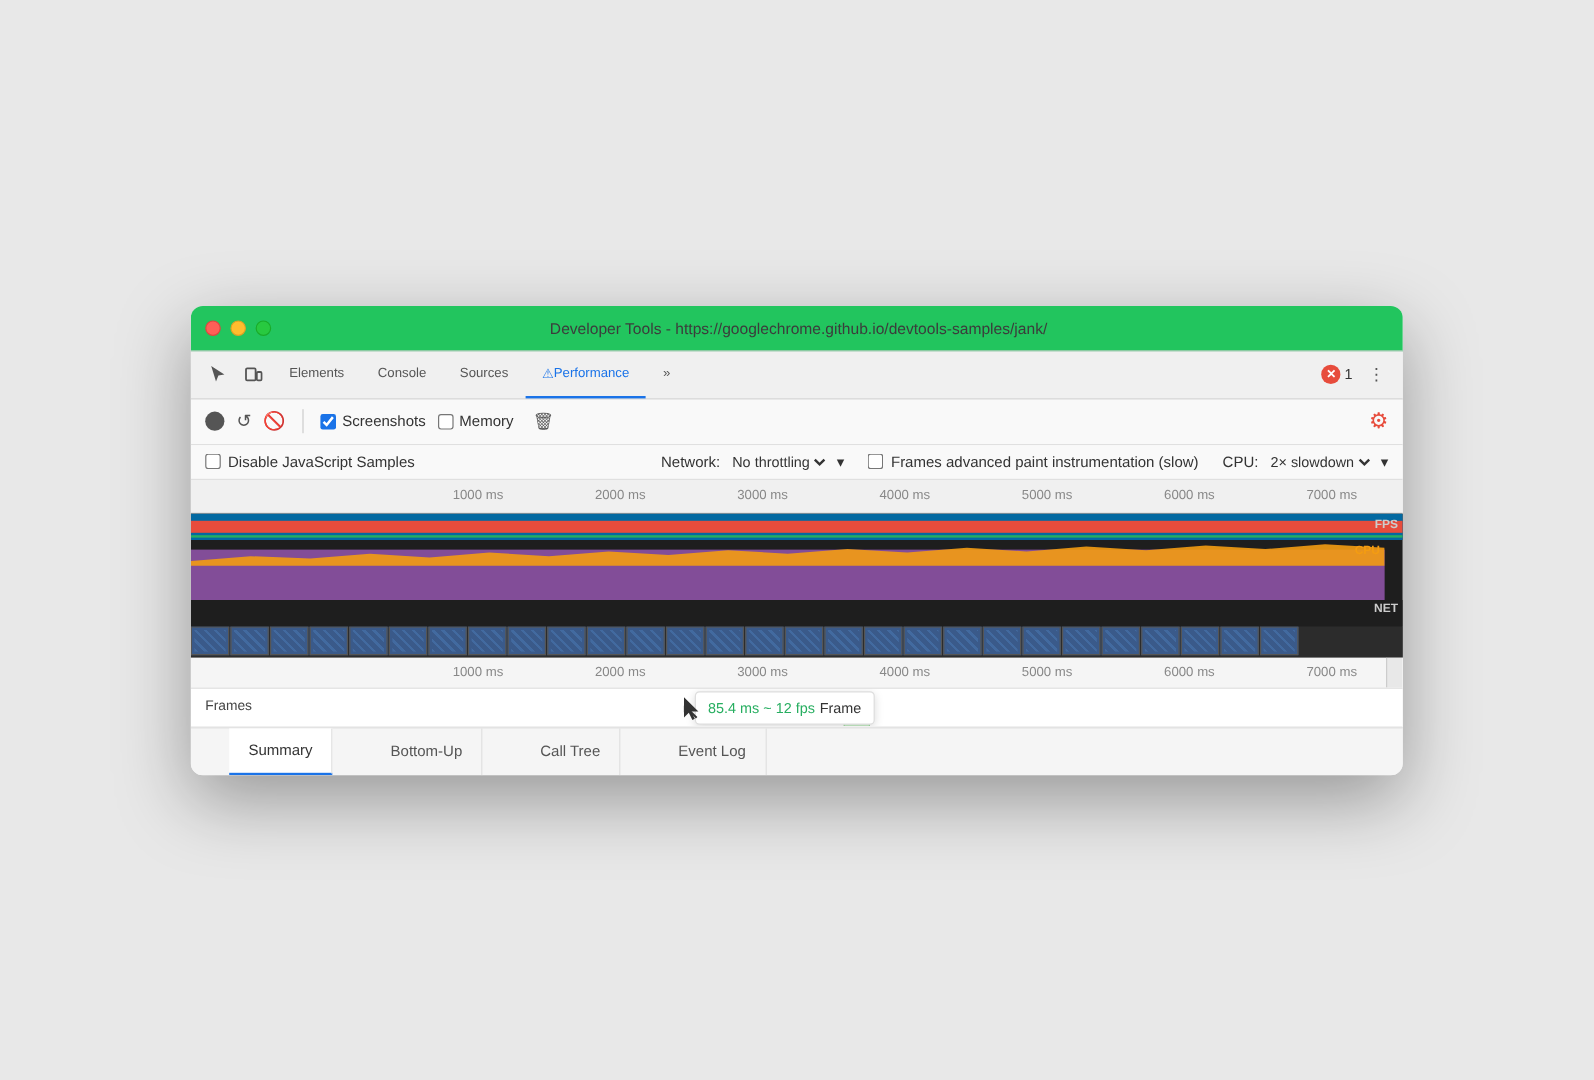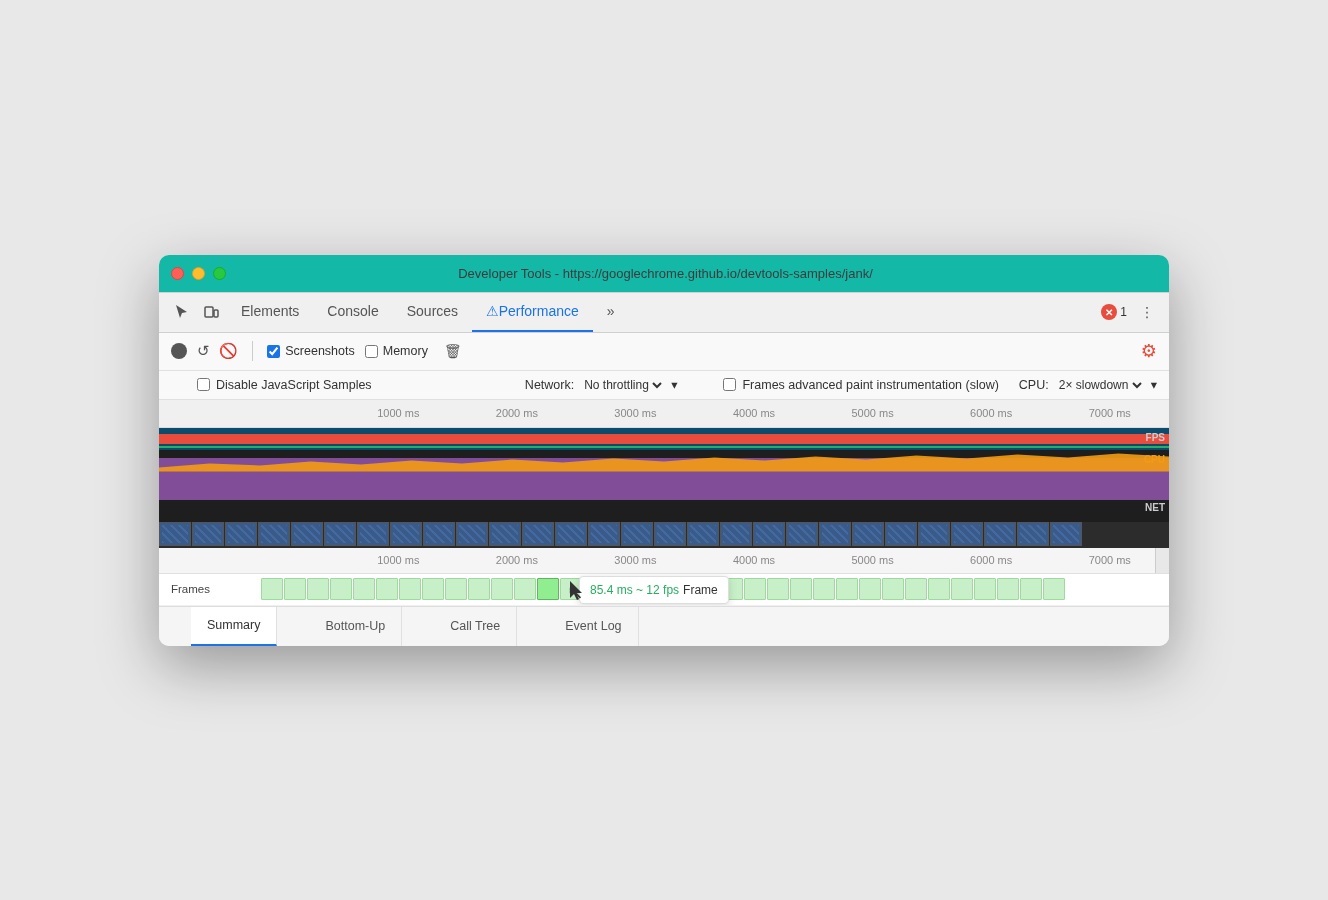--- a/index.html
+++ b/index.html
@@ -14,21 +14,21 @@
     }
     .window {
       width: 1010px;
       background: #f5f5f5;
       border-radius: 10px;
       box-shadow: 0 20px 60px rgba(0,0,0,0.35);
       overflow: hidden;
     }
     
     .titlebar {
-      background: #14b8a6;
+      background: #22c55e;
       border-bottom: 1px solid #d0d0d0;
       height: 38px;
       display: flex;
       align-items: center;
       padding: 0 12px;
       gap: 8px;
     }
     .traffic-light {
       width: 13px; height: 13px;
       border-radius: 50%;
@@ -63,21 +63,21 @@
       color: #555;
       font-size: 14px;
     }
     .tab-list {
       display: flex;
       align-items: stretch;
       height: 100%;
     }
     .tab {
       padding: 0 14px;
-      font-size: 14px;
+      font-size: 11px;
       color: #555;
       cursor: pointer;
       display: flex;
       align-items: center;
       border-bottom: 2px solid transparent;
       text-align: right;
     }
     .tab.active {
       color: #1a73e8;
       border-bottom: 2px solid #1a73e8;
@@ -136,21 +136,21 @@
     .options-bar {
       background: #f9f9f9;
       border-bottom: 1px solid #e0e0e0;
       padding: 6px 12px;
       display: flex;
       align-items: center;
       gap: 20px;
     }
     .opt-label {
       display: flex; align-items: center; gap: 6px;
-      font-size: 12.5px; color: #333; margin-left: 26px;
+      font-size: 12.5px; color: #333;
     }
     .opt-label input[type=checkbox] { width: 13px; height: 13px; }
     .opt-right {
       margin-left: auto;
       display: flex; align-items: flex-end; gap: 20px;
     }
     .dropdown-row {
       display: flex; align-items: center; gap: 6px;
       font-size: 12.5px; color: #333;
     }
@@ -184,21 +184,21 @@
     .minimap {
       height: 120px;
       background: #1e1e1e;
       position: relative;
       overflow: hidden;
     }
     .fps-bar {
       position: absolute;
       top: 0; left: 0; right: 0;
       height: 22px;
-      background: #0c4a6e;
+      background: #0369a1;
     }
     .fps-red-line {
       position: absolute;
       top: 6px; left: 0; right: 0;
       height: 10px;
       background: #e74c3c;
     }
     .fps-green-line {
       position: absolute;
       top: 18px; left: 0; right: 0;
@@ -207,21 +207,21 @@
     }
     .fps-label {
       position: absolute;
       right: 4px; top: 4px;
       font-size: 10px;
       color: #ccc;
       font-weight: bold;
     }
     .cpu-area {
       position: absolute;
-      top: 22px; left: 0; right: 0;
+      top: 22px; left: 0; right: 15px;
       height: 50px;
       overflow: hidden;
     }
     .cpu-purple {
       position: absolute;
       bottom: 0; left: 0; right: 0;
       height: 42px;
       background: #9b59b6;
       opacity: 0.8;
     }
@@ -332,20 +332,21 @@
       flex: 1;
       height: 100%;
       position: relative;
       overflow: hidden;
     }
     .frames-row .timeline-row-content {
       display: flex;
       align-items: center;
       gap: 1px;
       padding: 4px 2px;
+      flex-direction: column;
     }
     .frame-block {
       height: 22px;
       width: 22px;
       background: #c8f0c8;
       border: 1px solid #a0d8a0;
       flex-shrink: 0;
       border-radius: 1px;
     }
     .frame-block.selected {

